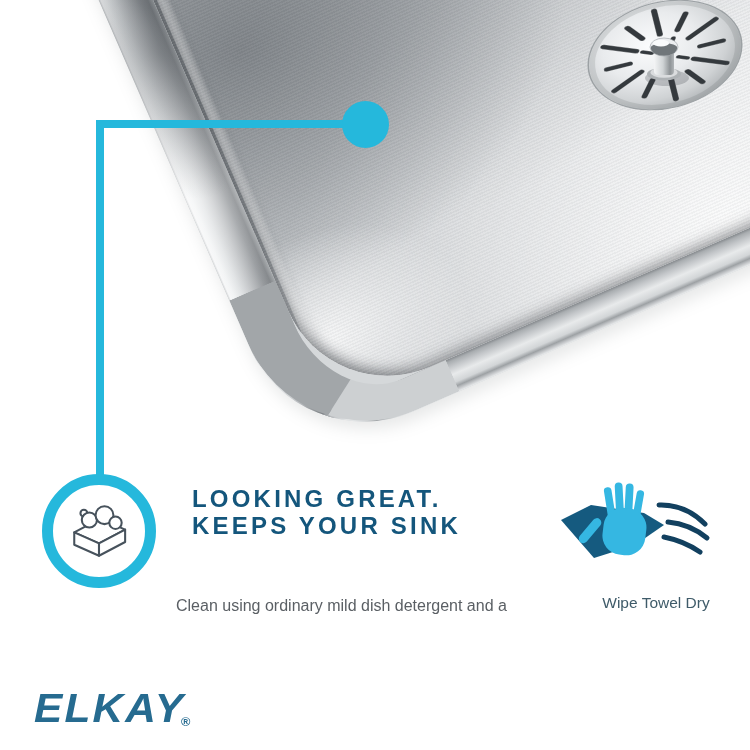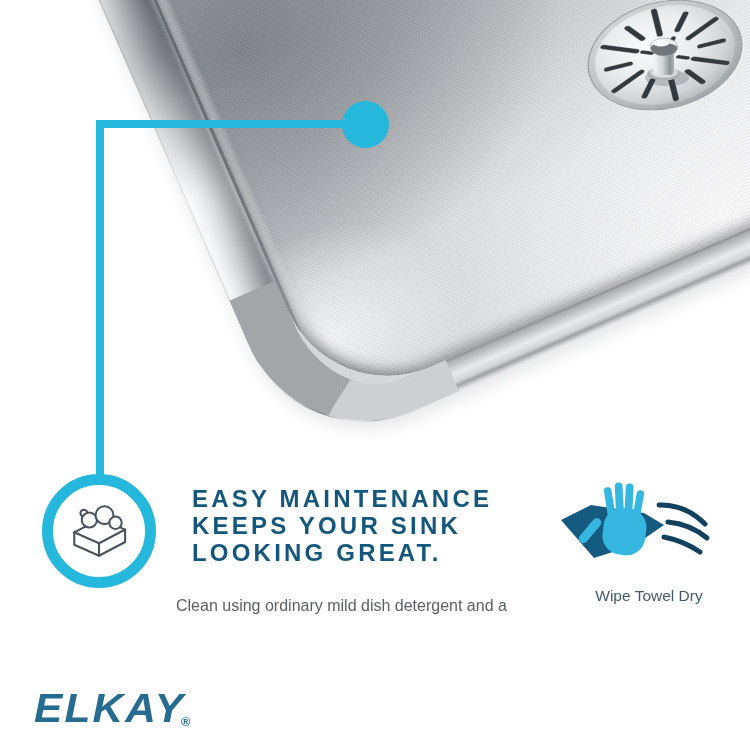--- a/index.html
+++ b/index.html
@@ -63,21 +63,21 @@
     font-size:24px;font-weight:700;line-height:27px;letter-spacing:3.2px;color:#14567c;
   }
   .heading span{display:block;}
   .body-copy{
     position:absolute;left:176px;top:593px;margin:0;
     font-size:16px;font-weight:400;line-height:25.5px;color:#5a5f64;
   }
   .body-copy span{display:block;}
   .wipe-svg{position:absolute;left:558px;top:468px;width:165px;height:108px;}
   .wipe-label{
-    position:absolute;left:556px;top:579px;width:170px;margin:8px;text-align:center;
+    position:absolute;left:556px;top:579px;width:170px;margin:15px;text-align:center;
     font-size:15.5px;color:#3f5b69;
   }
   .logo{
     position:absolute;left:34px;top:686px;margin:0;
     font-size:40px;font-weight:700;font-style:italic;letter-spacing:2px;color:#266b90;
     transform:scaleX(1.06);transform-origin:left center;white-space:nowrap;
   }
   .logo .reg{font-size:12px;font-style:normal;vertical-align:baseline;position:relative;top:4px;left:-4px;letter-spacing:0;}
 </style>
 </head>
@@ -185,23 +185,22 @@
       <path d="M12,46 L12,64 L48,80 L48,62 Z" fill="#ffffff"></path>
       <path d="M48,62 L48,80 L86,60 L86,42 Z" fill="#ffffff"></path>
       <circle cx="26" cy="18" r="5" fill="#ffffff"></circle>
       <circle cx="34" cy="28" r="11" fill="#ffffff"></circle>
       <circle cx="56" cy="21" r="13" fill="#ffffff"></circle>
       <circle cx="72" cy="32" r="9" fill="#ffffff"></circle>
     </svg>
   </div>
 
   <h1 class="heading">
-    <span>EASY MAINTENANCE</span>
+    <span>LOOKING GREAT.</span>
     <span>KEEPS YOUR SINK</span>
-    <span>LOOKING GREAT.</span>
   </h1>
   <p class="body-copy">
     <span>Clean using ordinary mild dish detergent and a</span>
   </p>
 
   <svg class="wipe-svg" viewBox="0 0 165 108">
     <polygon points="3,52 33,37 86,45 106,57 77,77 36,90" fill="#155a7f"></polygon>
     <g fill="#35b7e2">
       <rect x="48" y="19" width="7.6" height="34" rx="3.8" transform="rotate(-9 51.8 36)"></rect>
       <rect x="57.5" y="14.5" width="7.8" height="38" rx="3.9" transform="rotate(-3 61.4 33)"></rect>

